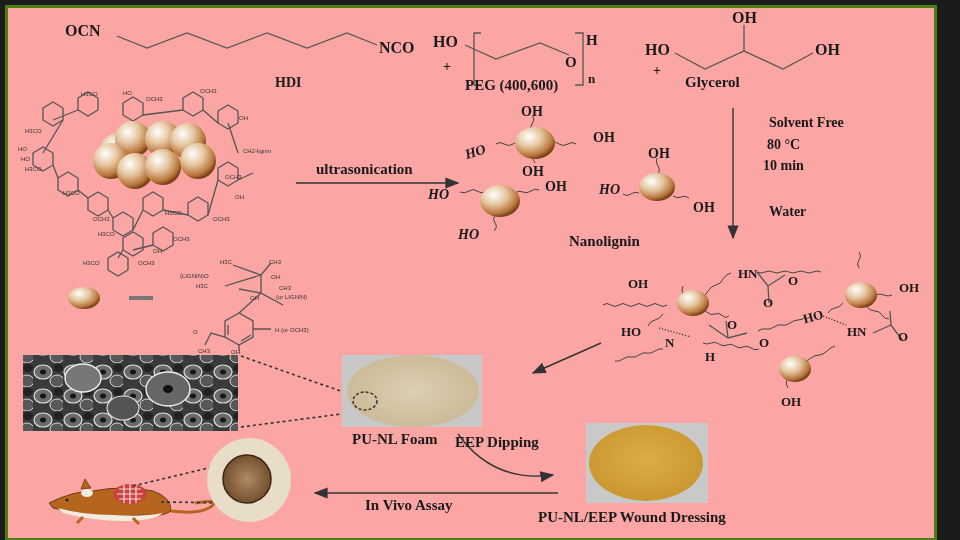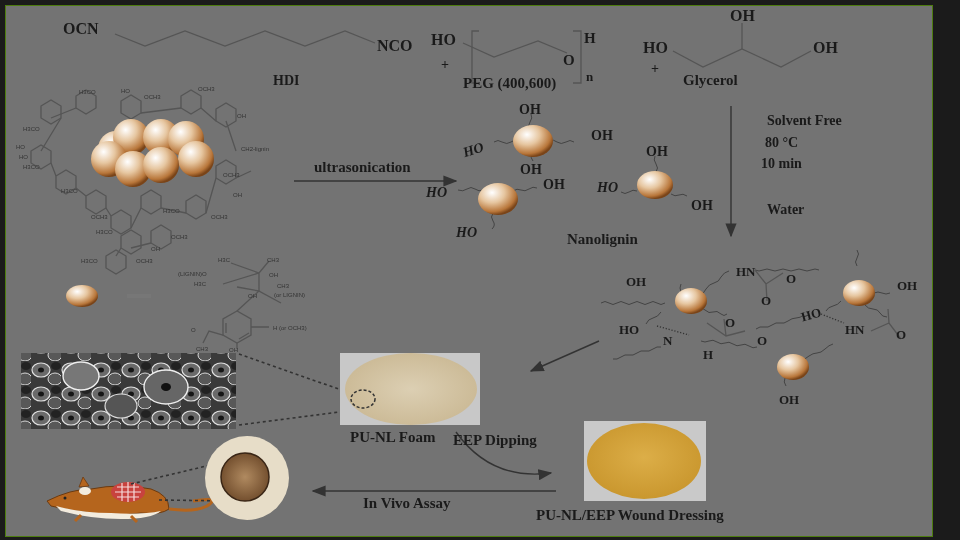--- a/index.html
+++ b/index.html
@@ -1,17 +1,17 @@
 <!DOCTYPE html>
 <html><head>
 <meta charset="utf-8">
 <style>
   html, body { margin: 0; padding: 0; }
   body { width: 960px; height: 540px; background: #1b1b1b; position: relative; overflow: hidden; font-family: "Liberation Serif", serif; }
-  #frame { position: absolute; left: 5px; top: 5px; width: 926px; height: 530px; background: #737373; border: 1px solid #4d7c0f; }
+  #frame { position: absolute; left: 5px; top: 5px; width: 926px; height: 530px; background: #fca5a5; border: 3px solid #4d7c0f; }
   #diagram { position: absolute; left: 0; top: 0; }
   .lbl { font-family: "Liberation Serif", serif; font-weight: bold; fill: #1a1a1a; }
   .lbl-it { font-family: "Liberation Serif", serif; font-weight: bold; font-style: italic; fill: #1a1a1a; }
   .tiny { font-family: "Liberation Sans", sans-serif; font-size: 6px; fill: #333; }
   .bond { stroke: #555; stroke-width: 1.3; fill: none; }
   .wavy { stroke: #444; stroke-width: 1; fill: none; }
   .arrow { stroke: #333; stroke-width: 1.4; fill: none; }
   .dash { stroke: #333; stroke-width: 1.6; stroke-dasharray: 3 3; fill: none; }
 </style>
 </head>

